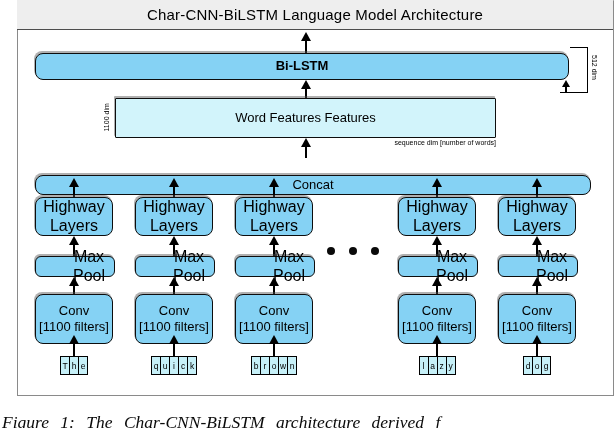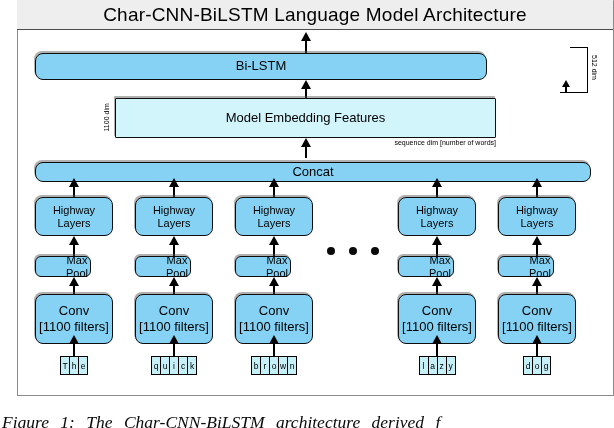--- a/index.html
+++ b/index.html
@@ -13,45 +13,45 @@
     position:absolute;left:17px;top:0;width:597px;height:396px;
     border-left:1px solid #8a8a8a;border-bottom:1px solid #8a8a8a;
     border-top:1px solid #c8c8c8;border-right:1px solid #8a8a8a;
     box-sizing:border-box;
   }
   .titlebar{
     position:absolute;left:17px;top:0;width:596px;height:30px;
     background:#eeeeee;border-bottom:1px solid #4d4d4d;box-sizing:border-box;
     display:flex;align-items:center;justify-content:center;
   }
-  .titlebar .t{font-size:19px;color:#000;letter-spacing:.2px;}
+  .titlebar .t{font-size:15px;color:#000;letter-spacing:.2px;}
 
   
   .box{
     position:absolute;box-sizing:border-box;border:1.5px solid #0d0d0d;
     background:#85d2f4;display:flex;align-items:center;justify-content:center;
     flex-direction:column;box-shadow:-1px -2px 0 rgba(80,80,80,0.45);
   }
   .rounded{border-radius:8px;}
   .pale{background:#d2f4fb;}
   .lbl{font-size:13px;color:#000;line-height:1.1;}
-  .lbl-sm{font-size:11px;color:#000;line-height:1.15;text-align:center;}
+  .lbl-sm{font-size:16px;color:#000;line-height:1.15;text-align:center;}
   .lbl-xs{font-size:13px;color:#000;margin-top:1px;}
 
   
   .arrow{position:absolute;width:10px;}
   .arrow .shaft{position:absolute;left:50%;transform:translateX(-50%);top:6px;bottom:0;width:2px;background:#000;}
   .arrow .head{position:absolute;top:0;left:50%;transform:translateX(-50%);width:0;height:0;
     border-left:5px solid transparent;border-right:5px solid transparent;border-bottom:9px solid #000;}
   .arrow.small .head{border-left-width:4px;border-right-width:4px;border-bottom-width:7px;}
 
   
   .col{position:absolute;top:197px;width:78px;height:181px;}
   .col .highway{left:0;top:0;width:78px;height:39px;}
-  .col .maxpool{left:0;top:59px;width:56px;height:21px;border-radius:6px;padding-left:28px;}
+  .col .maxpool{left:0;top:59px;width:80px;height:21px;border-radius:6px;padding-left:28px;}
   .col .conv{left:0;top:97px;width:78px;height:50px;}
   .col .a-above{left:50%;margin-left:-5px;top:-19px;height:19px;}
   .col .a-mid1{left:50%;margin-left:-5px;top:39px;height:20px;}
   .col .a-mid2{left:50%;margin-left:-5px;top:80px;height:17px;}
   .col .a-word{left:50%;margin-left:-5px;top:138px;height:21px;}
   .word{position:absolute;left:0;top:159px;width:78px;display:flex;justify-content:center;}
   .cell{
     width:10px;height:19px;box-sizing:border-box;border:1px solid #000;margin-left:-1px;
     background:#c6f0f8;display:flex;align-items:center;justify-content:center;
     font-size:8.5px;color:#000;
@@ -80,49 +80,49 @@
 <div class="frame"></div>
 <div class="titlebar">
   <span class="t">Char-CNN-BiLSTM Language Model Architecture</span>
 </div>
 
 <div class="arrow" style="left:301px;top:32px;height:21px;">
   <span class="head"></span>
     <span class="shaft"></span>
 </div>
 
-<div class="box rounded" style="left:35px;top:53px;width:452px;height:27px;">
+<div class="box rounded" style="left:35px;top:53px;width:534px;height:27px;font-weight:bold;">
   <span class="lbl">Bi-LSTM</span>
 </div>
 
 <div class="bracket"></div>
 <div class="bracket-ext"></div>
 <div class="arrow small" style="left:561px;top:80px;height:13px;">
   <span class="head"></span>
     <span class="shaft"></span>
 </div>
 <div class="rot" style="left:580px;top:64px;width:28px;text-align:center;transform:rotate(90deg);">512 dim</div>
 
 <div class="arrow" style="left:301px;top:80px;height:18px;">
   <span class="head"></span>
     <span class="shaft"></span>
 </div>
 
 <div class="box pale" style="left:115px;top:98px;width:381px;height:40px;border-radius:1px;">
-  <span class="lbl">Model Embedding Features</span>
+  <span class="lbl">Word Features Features</span>
 </div>
 <div class="rot" style="left:92px;top:114px;width:28px;text-align:center;transform:rotate(-90deg);">1100 dim</div>
 <div class="rot" style="left:330px;top:139px;width:166px;text-align:right;">sequence dim [number of words]</div>
 
 <div class="arrow" style="left:301px;top:138px;height:20px;">
   <span class="head"></span>
     <span class="shaft"></span>
 </div>
 
-<div class="box rounded" style="left:35px;top:162px;width:556px;height:20px;">
+<div class="box rounded" style="left:35px;top:175px;width:556px;height:20px;">
   <span class="lbl">Concat</span>
 </div>
 
 <div class="col" style="left:35px;">
   <div class="arrow a-above">
       <span class="head"></span>
       <span class="shaft"></span>
     </div>
   <div class="box rounded highway">
     <span class="lbl-sm"><span>Highway</span><br>

